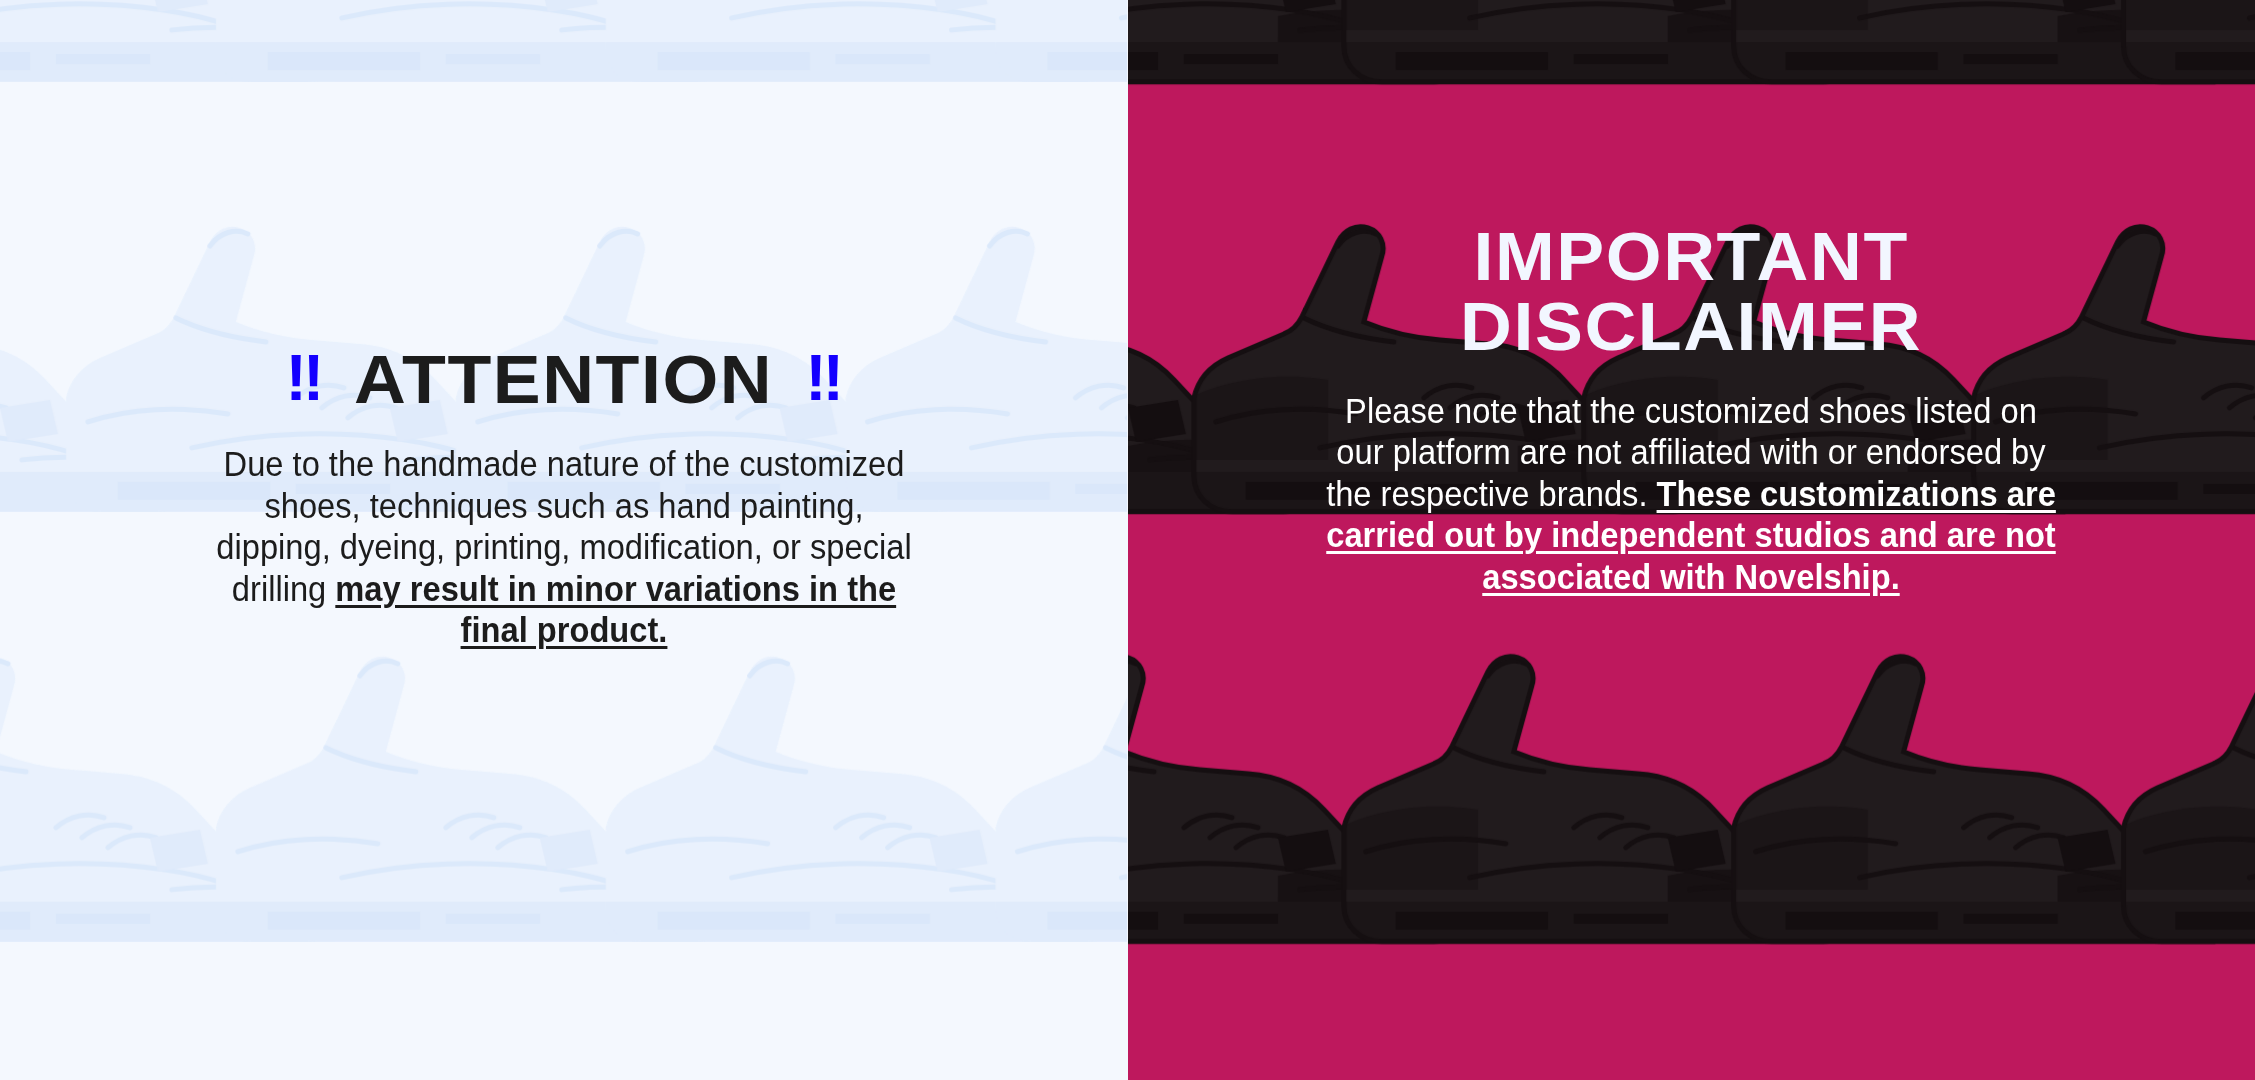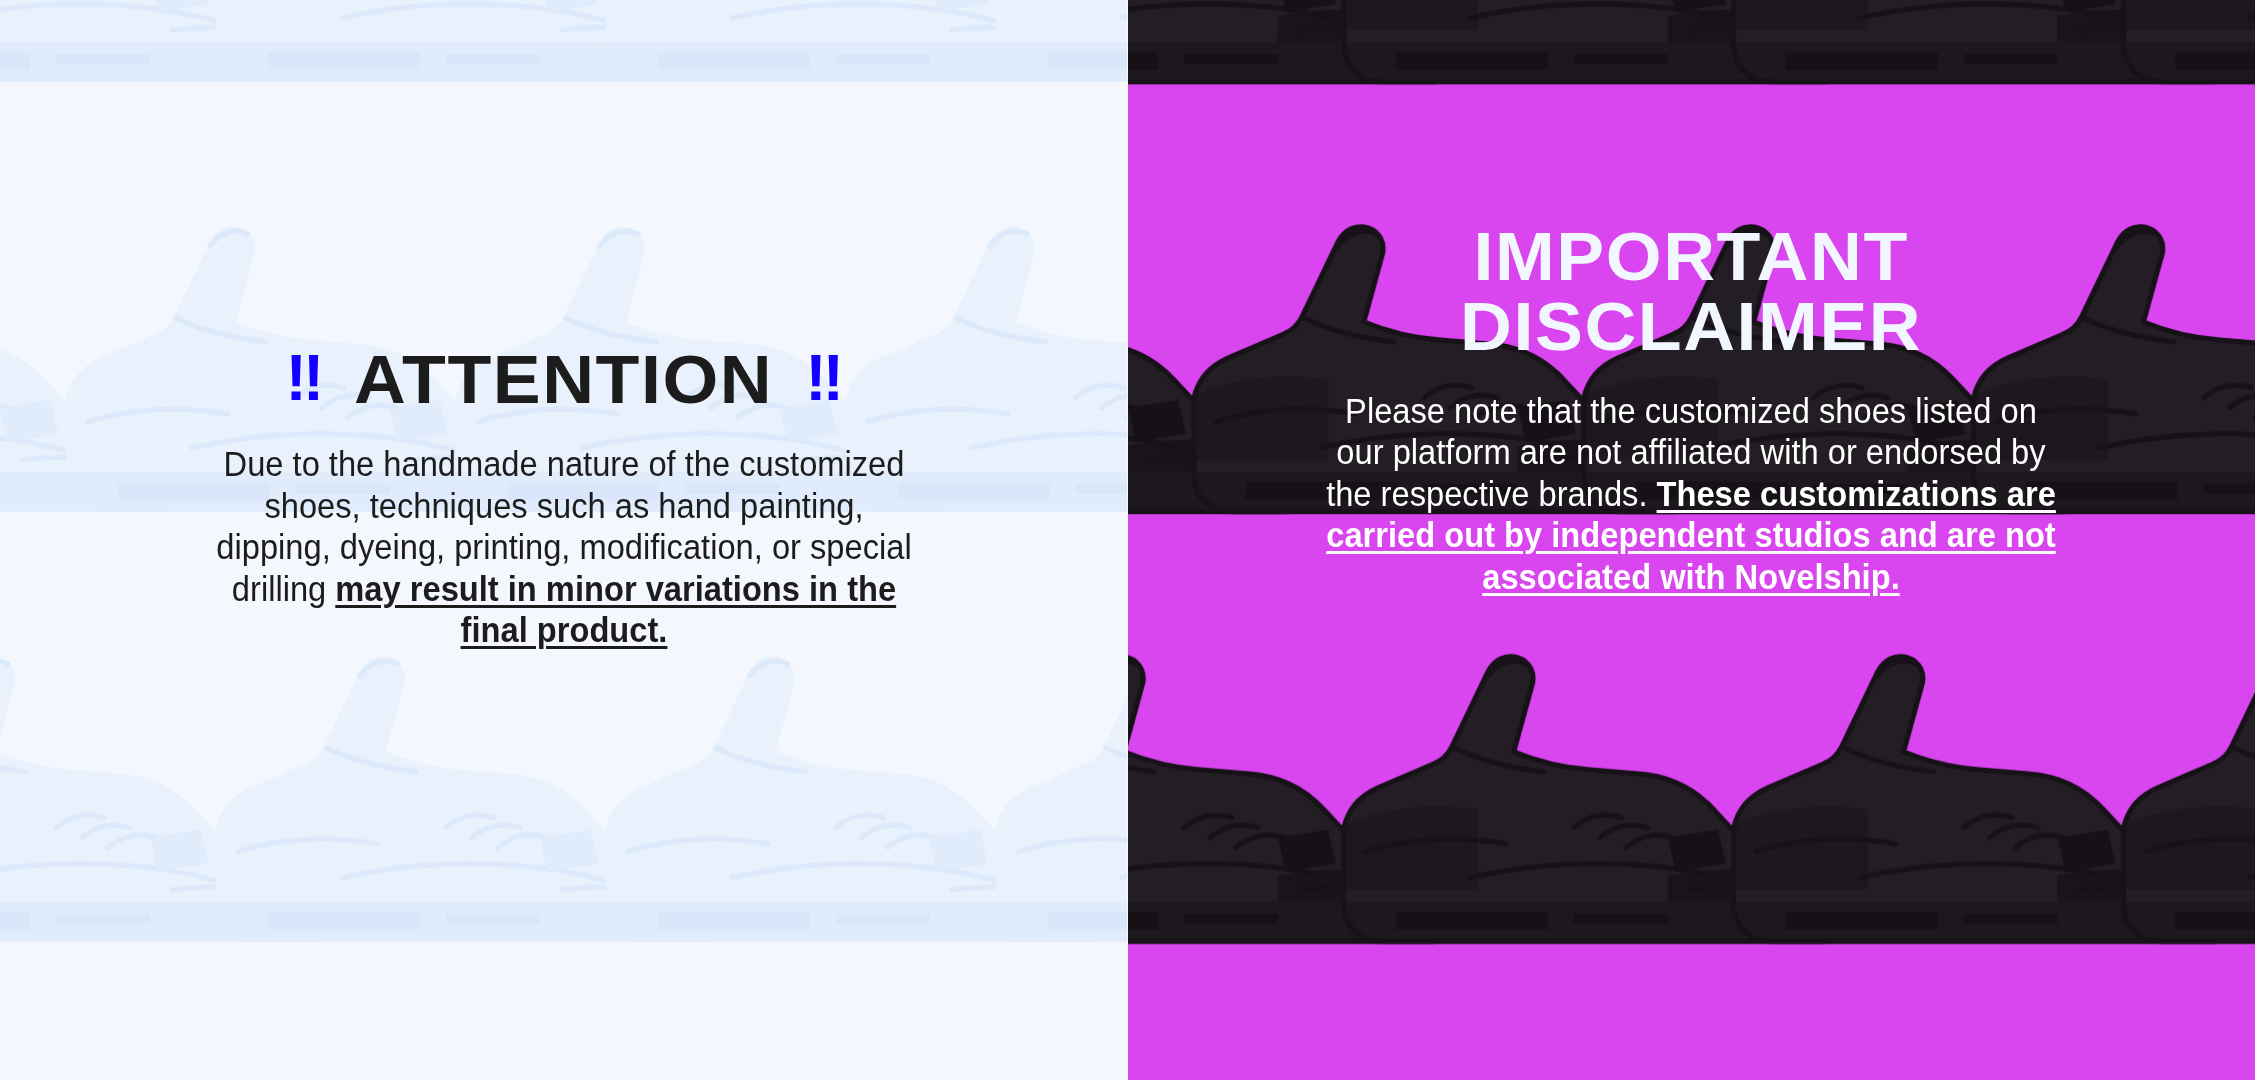--- a/index.html
+++ b/index.html
@@ -79,21 +79,21 @@
     transform:scaleX(0.92);
   }
   .body-light .emph {
     font-weight:700;
     text-decoration:underline;
     text-underline-offset:4px;
     text-decoration-thickness:3px;
   }
 
   
-  .panel-dark { background:#d946ef; }
+  .panel-dark { background:#be185d; }
   .panel-dark .panel-content { padding-top:222px; }
 
   .disclaimer-title {
     color:#f2f6ff;
     font-size:69px;
     font-weight:700;
     line-height:1.02;
     letter-spacing:1.5px;
     text-align:center;
     text-transform:uppercase;

